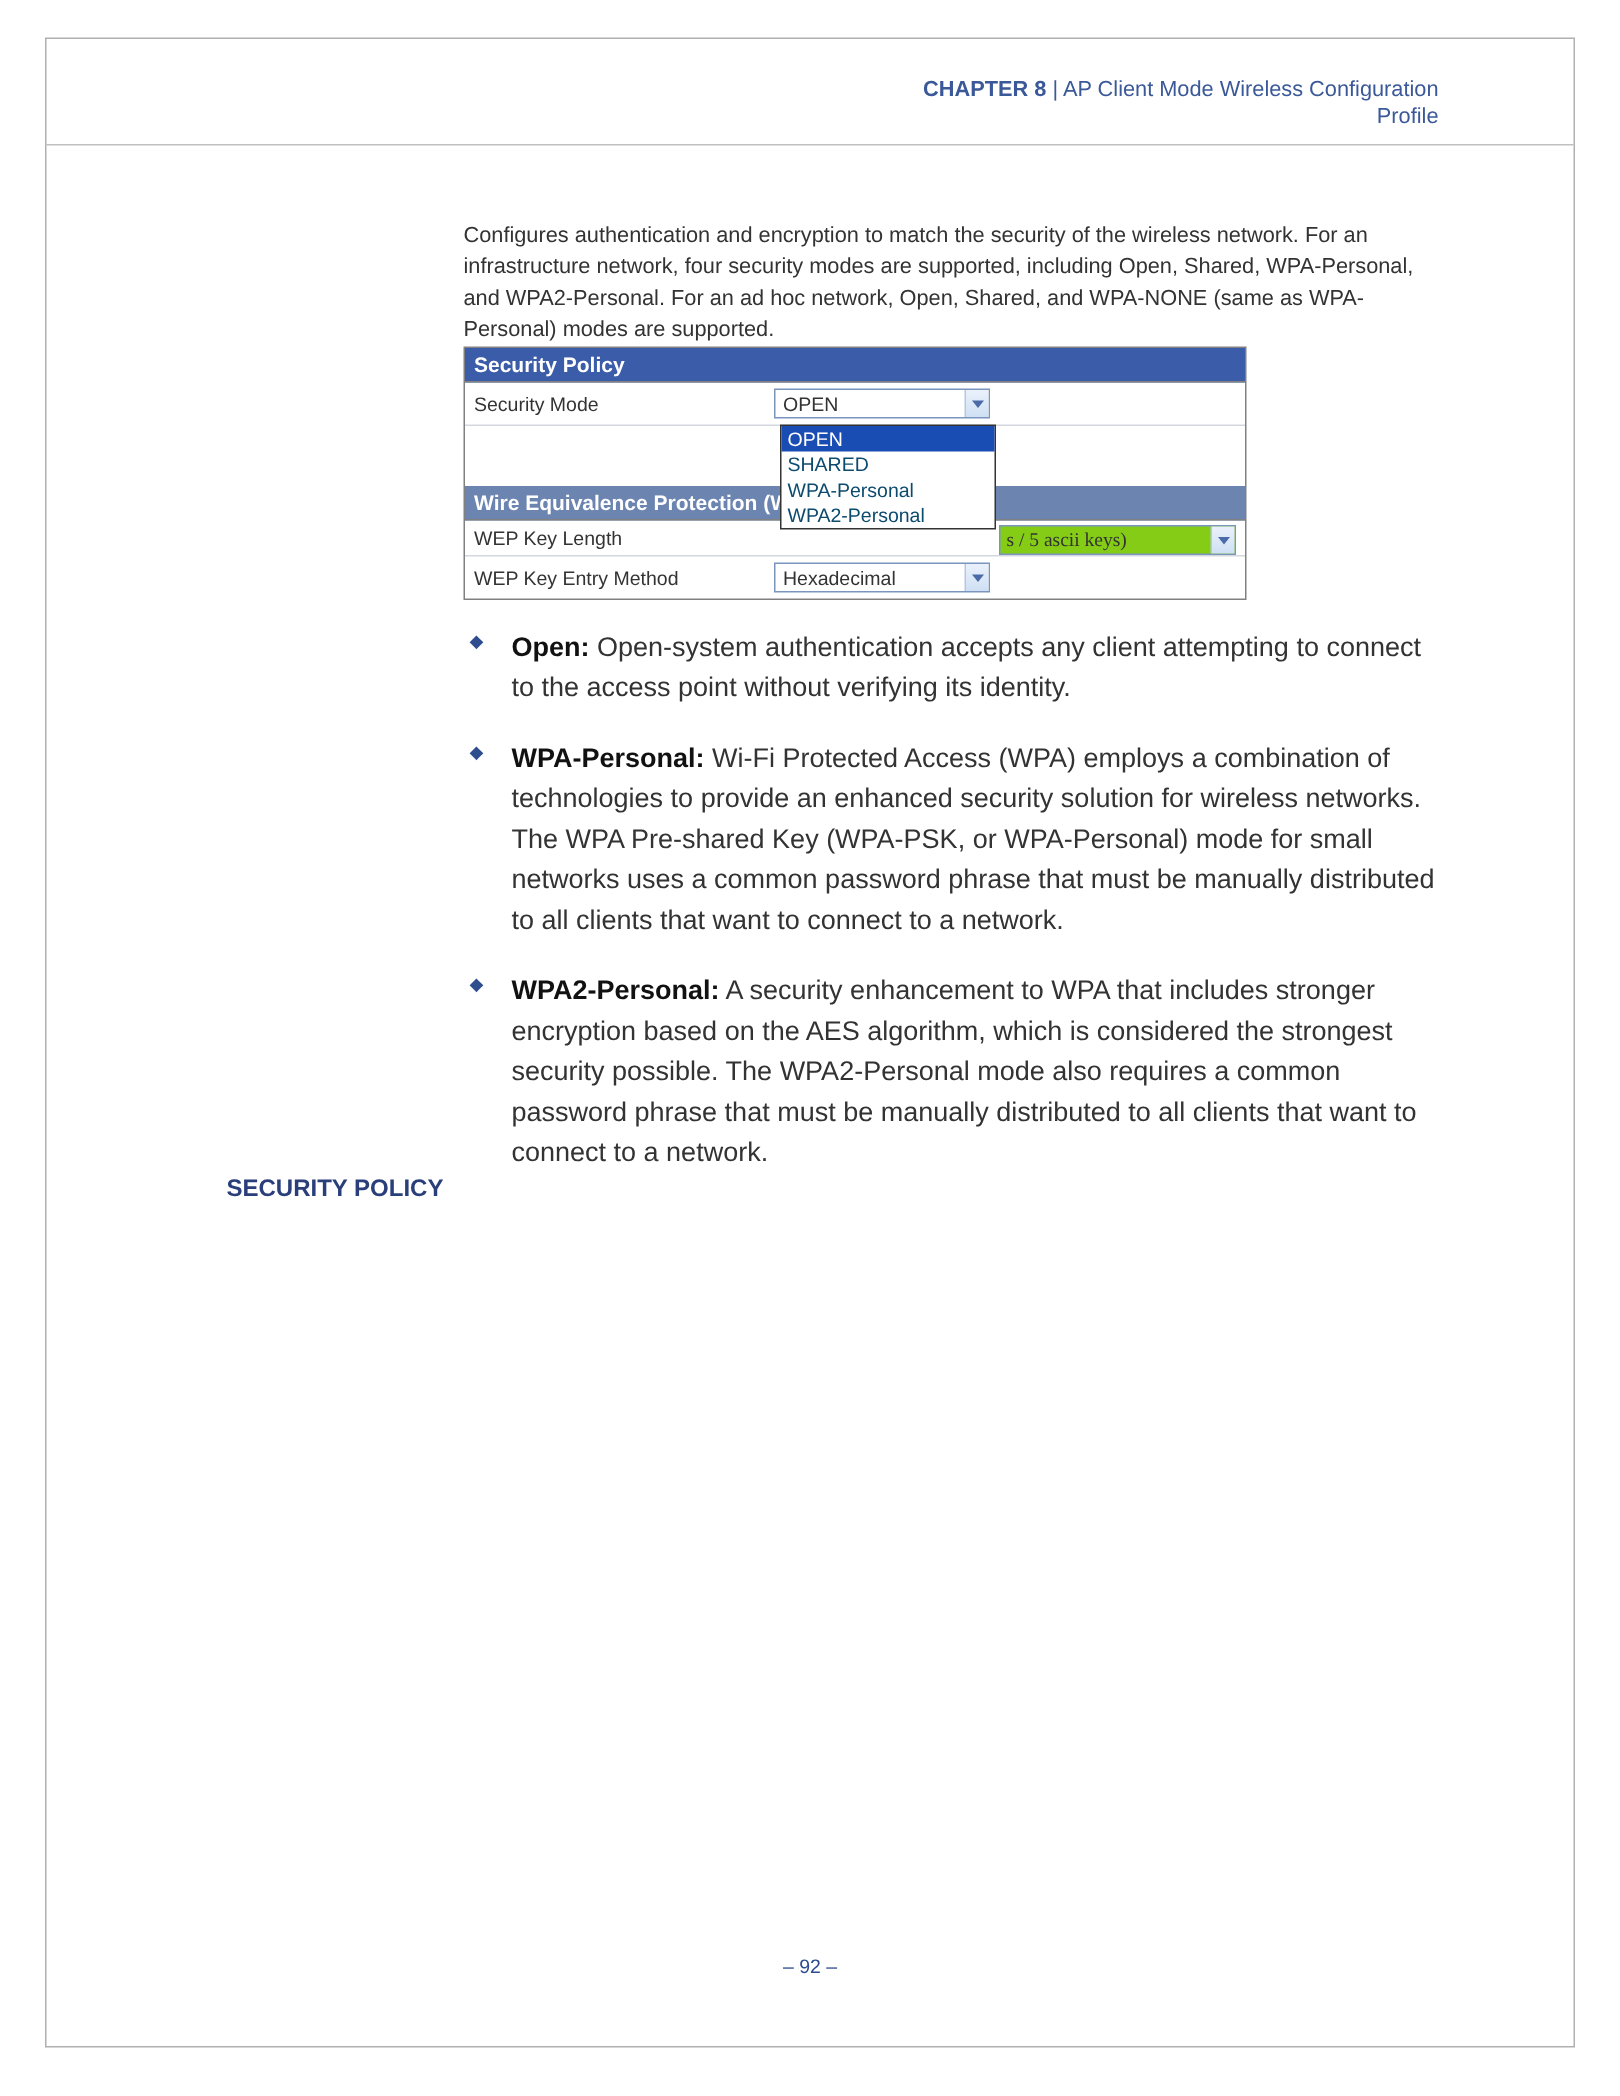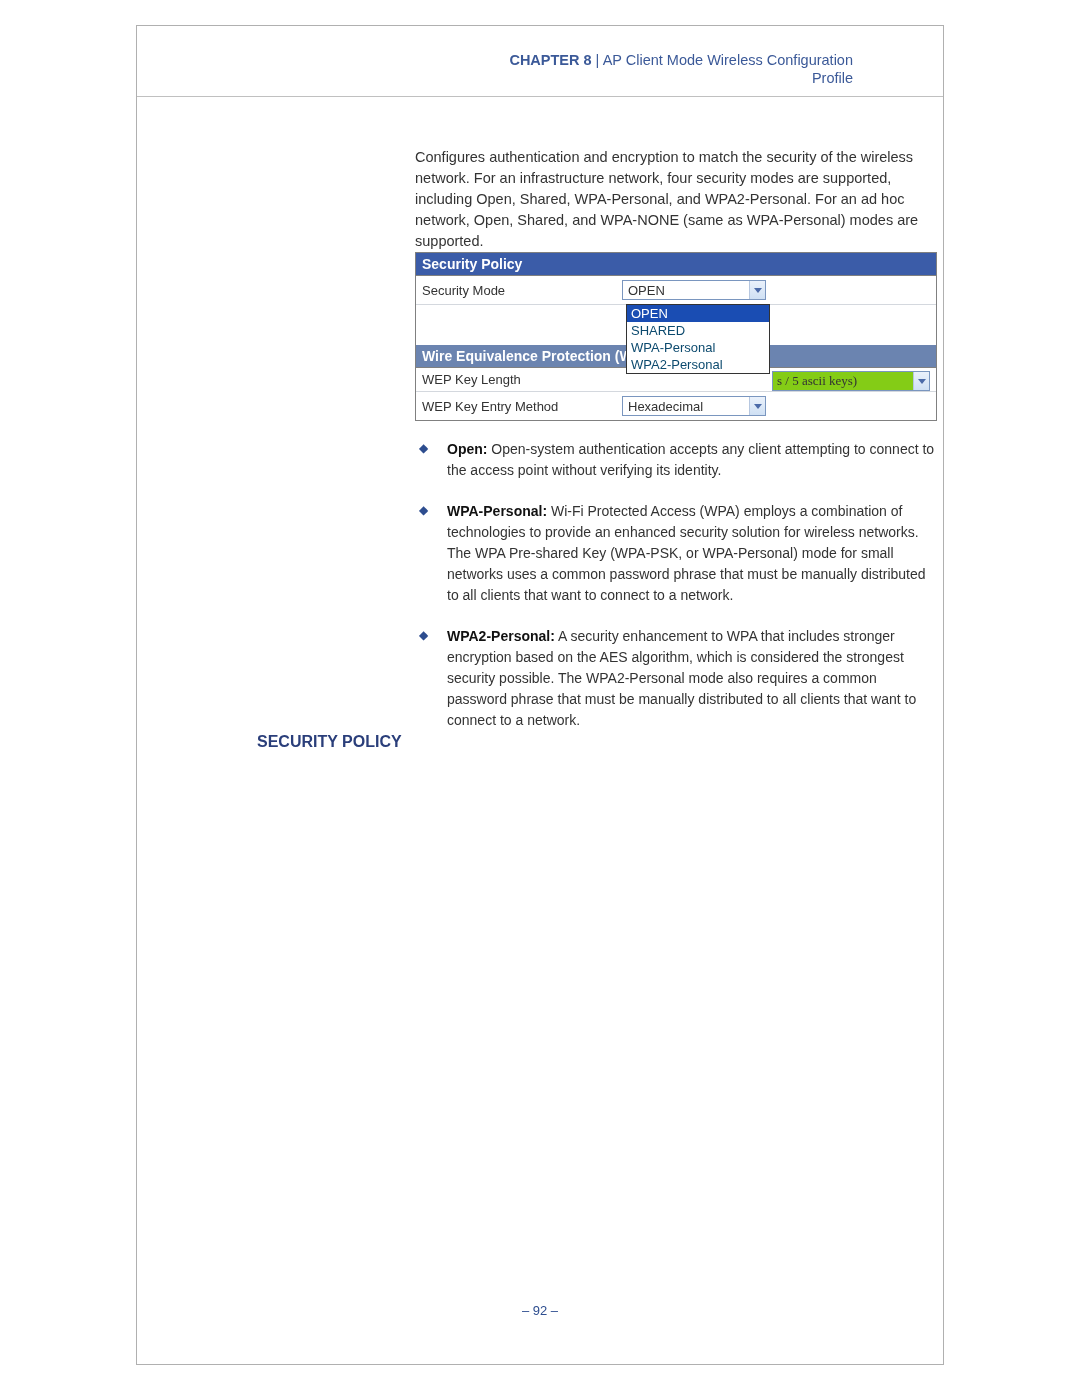--- a/index.html
+++ b/index.html
@@ -6,21 +6,21 @@
   body {
     font-family: Verdana, Geneva, sans-serif;
     font-size: 14px;
     color: #333;
     background: #fff;
     width: 1080px;
     margin: 0 auto;
   }
   .page {
     border: 1px solid #b0b0b0;
-    width: 808px;
+    width: 1020px;
     margin: 25px auto 0 auto;
     min-height: 1340px;
     padding: 0;
     position: relative;
     background: #fff;
   }
   .header {
     padding: 26px 90px 10px 0;
     text-align: right;
     border-bottom: 1px solid #c0c0c0;
@@ -134,21 +134,21 @@
   }
   .tail-sel .v {flex:1;padding:0 4px;white-space:nowrap;overflow:hidden;}
   .tail-sel .b {width:16px;height:18px;border-left:1px solid #b6c7e0;background:linear-gradient(#eaf1fb,#cfe0f4);display:flex;align-items:center;justify-content:center;}
   .tail-sel .b::after{content:"";width:0;height:0;border-left:4px solid transparent;border-right:4px solid transparent;border-top:5px solid #4b6aa8;}
   .after-fig {
     margin-top: 40px;
     line-height: 1.5;
     font-size: 14.5px;
   }
   ul.diamond { list-style: none; margin: 18px 0 0 28px; }
-  ul.diamond li { position: relative; padding-left: 4px; margin-bottom: 20px; line-height:1.5; font-size:14px;}
+  ul.diamond li { position: relative; padding-left: 4px; margin-bottom: 20px; line-height:1.5; font-size:18px;}
   ul.diamond li::before {
     content: "◆"; position: absolute; left: -24px; top: 0;
     color: #2d4d8f; font-size: 12px;
   }
   .li-strong { font-weight: bold; color:#111; }
   .footer {
     position: absolute; bottom: 46px; left:0; right:0;
     text-align: center; color: #2d4d8f; font-size: 13px;
   }
   .two-col { display:flex; align-items:flex-end; gap:10px; }

